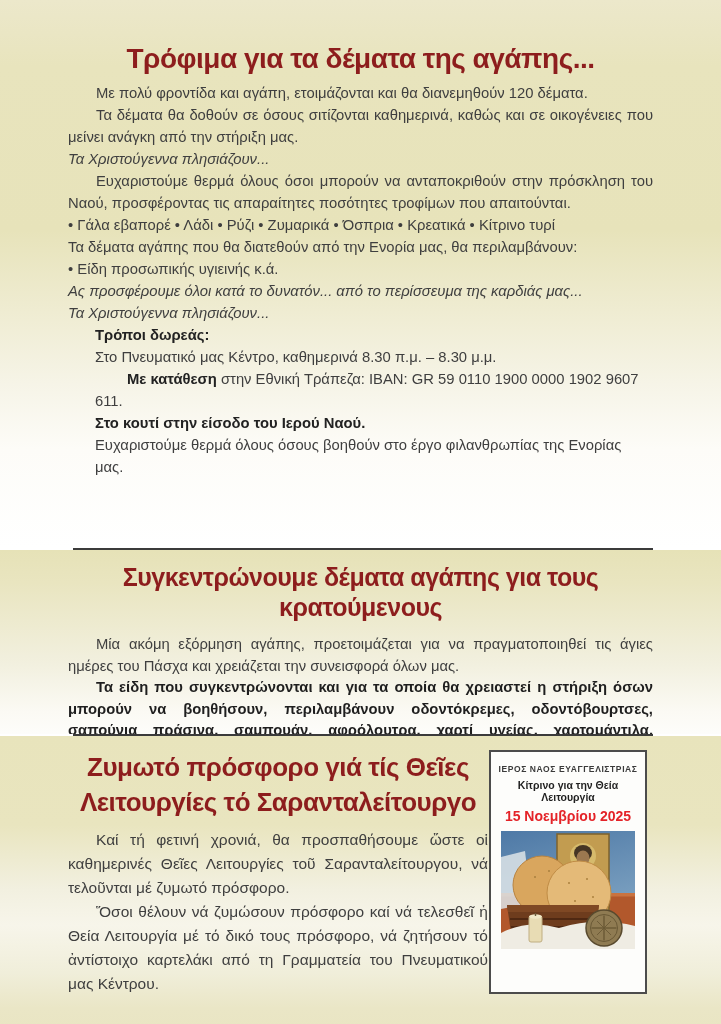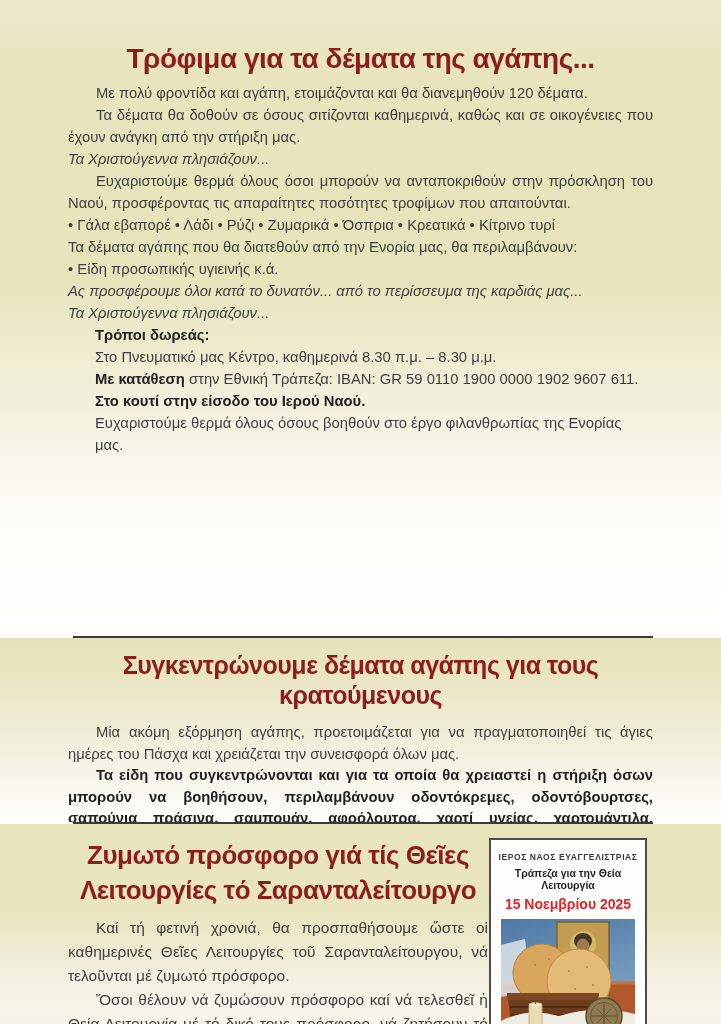--- a/index.html
+++ b/index.html
@@ -6,21 +6,21 @@
   body{
     width:721px;height:1024px;background:#ffffff;
     font-family:"Liberation Sans","DejaVu Sans",sans-serif;
     color:#3f3f3f;overflow:hidden;
   }
   .page{width:721px;height:1024px;position:relative;}
 
   
   .sec{box-sizing:border-box;overflow:hidden;}
   .sec1{
-    height:636px;padding:44px 68px 0 68px;
+    height:548px;padding:44px 68px 0 68px;
     background:linear-gradient(180deg,#ece8cb 0%,#e8e4bd 12%,#e7e3ba 42%,#f6f4e7 70%,#fdfcf8 82%,#ffffff 100%);
   }
   .sec2{
     height:184px;padding:12px 68px 0 68px;
     background:linear-gradient(180deg,#e6e2b7 0%,#e9e5c0 18%,#f2f0df 62%,#fbfaf4 88%,#fdfdfa 100%);
   }
   .sec3{
     height:296px;padding:14px 59px 0 68px;
     display:flex;gap:1px;align-items:flex-start;
     background:linear-gradient(180deg,#e8e4bc 0%,#e9e5bf 30%,#f2f0e0 52%,#f7f5ea 64%,#f0eeda 80%,#eae6c6 92%,#e9e5c2 100%);
@@ -34,21 +34,21 @@
   .sec3 h2{font-size:26px;line-height:35px;margin-bottom:8px;font-weight:600;}
   .sec3 h2 span{display:block;}
 
   .sec1 p{font-size:14.8px;line-height:22px;margin:0;text-align:justify;}
   .sec2 p{font-size:14.8px;line-height:21.5px;margin:0;text-align:justify;}
   .col-text p{font-size:15.5px;line-height:24px;margin:0;text-align:justify;}
 
   .indent{text-indent:28px;}
   .center{text-align:center;text-indent:0;}
   .italic{font-style:italic;}
-  .bold{font-weight:bold;color:#222;}
+  .bold{font-weight:bold;color:#222;margin-left:32px;}
   .bold-para{font-weight:bold;color:#1f1f1f;text-indent:28px;}
   .donation{padding-left:27px;}
   .donation p{text-align:left;}
 
   
   .card{
     flex:0 0 158px;box-sizing:border-box;width:158px;height:244px;
     background:#fdfdfb;border:2px solid #4c4c4c;
     padding:12px 7px 0 7px;text-align:center;
   }
@@ -60,21 +60,21 @@
   .col-text{flex:0 0 420px;width:420px;}
 </style>
 </head>
 <body>
 
 <div class="page">
 
   <section class="sec sec1">
     <h1>Τρόφιμα για τα δέματα της αγάπης...</h1>
     <p class="indent">Με πολύ φροντίδα και αγάπη, ετοιμάζονται και θα διανεμηθούν 120 δέματα.</p>
-    <p class="indent">Τα δέματα θα δοθούν σε όσους σιτίζονται καθημερινά, καθώς και σε οικογένειες που έχουν ανάγκη από την στήριξη μας.</p>
+    <p class="indent">Τα δέματα θα δοθούν σε όσους σιτίζονται καθημερινά, καθώς και σε οικογένειες που μείνει ανάγκη από την στήριξη μας.</p>
     <p class="center italic">Τα Χριστούγεννα πλησιάζουν...</p>
     <p class="indent">Ευχαριστούμε θερμά όλους όσοι μπορούν να ανταποκριθούν στην πρόσκληση του Ναού, προσφέροντας τις απαραίτητες ποσότητες τροφίμων που απαιτούνται.</p>
     <p>• Γάλα εβαπορέ • Λάδι • Ρύζι • Ζυμαρικά • Όσπρια • Κρεατικά • Κίτρινο τυρί</p>
     <p>Τα δέματα αγάπης που θα διατεθούν από την Ενορία μας, θα περιλαμβάνουν:</p>
     <p>• Είδη προσωπικής υγιεινής κ.ά.</p>
     <p class="center italic">Ας προσφέρουμε όλοι κατά το δυνατόν... από το περίσσευμα της καρδιάς μας...</p>
     <p class="center italic">Τα Χριστούγεννα πλησιάζουν...</p>
     <div class="donation">
       <p class="bold">Τρόποι δωρεάς:</p>
       <p>Στο Πνευματικό μας Κέντρο, καθημερινά 8.30 π.μ. – 8.30 μ.μ.</p>
@@ -99,21 +99,21 @@
       <h2>
         <span>Ζυμωτό πρόσφορο γιά τίς Θεῖες</span>
         <span>Λειτουργίες τό Σαρανταλείτουργο</span>
       </h2>
       <p class="indent">Καί τή φετινή χρονιά, θα προσπαθήσουμε ὥστε οἱ καθημερινές Θεῖες Λειτουργίες τοῦ Σαρανταλείτουργου, νά τελοῦνται μέ ζυμωτό πρόσφορο.</p>
       <p class="indent">Ὅσοι θέλουν νά ζυμώσουν πρόσφορο καί νά τελεσθεῖ ἡ Θεία Λειτουργία μέ τό δικό τους πρόσφορο, νά ζητήσουν τό ἀντίστοιχο καρτελάκι από τη Γραμματεία του Πνευματικού μας Κέντρου.</p>
     </div>
 
     <aside class="card">
       <div class="card-church">ΙΕΡΟΣ ΝΑΟΣ ΕΥΑΓΓΕΛΙΣΤΡΙΑΣ</div>
-      <div class="card-sub">Τράπεζα για την Θεία Λειτουργία</div>
+      <div class="card-sub">Κίτρινο για την Θεία Λειτουργία</div>
       <div class="card-date">15 Νοεμβρίου 2025</div>
 
       <svg width="134" height="118" viewBox="0 0 134 118">
         <defs>
           <linearGradient id="sky" x1="0" y1="0" x2="0.3" y2="1">
             <stop offset="0" stop-color="#4e79a6"></stop>
             <stop offset="1" stop-color="#85a9c6"></stop>
           </linearGradient>
         </defs>
         <rect width="134" height="118" fill="url(#sky)"></rect>

